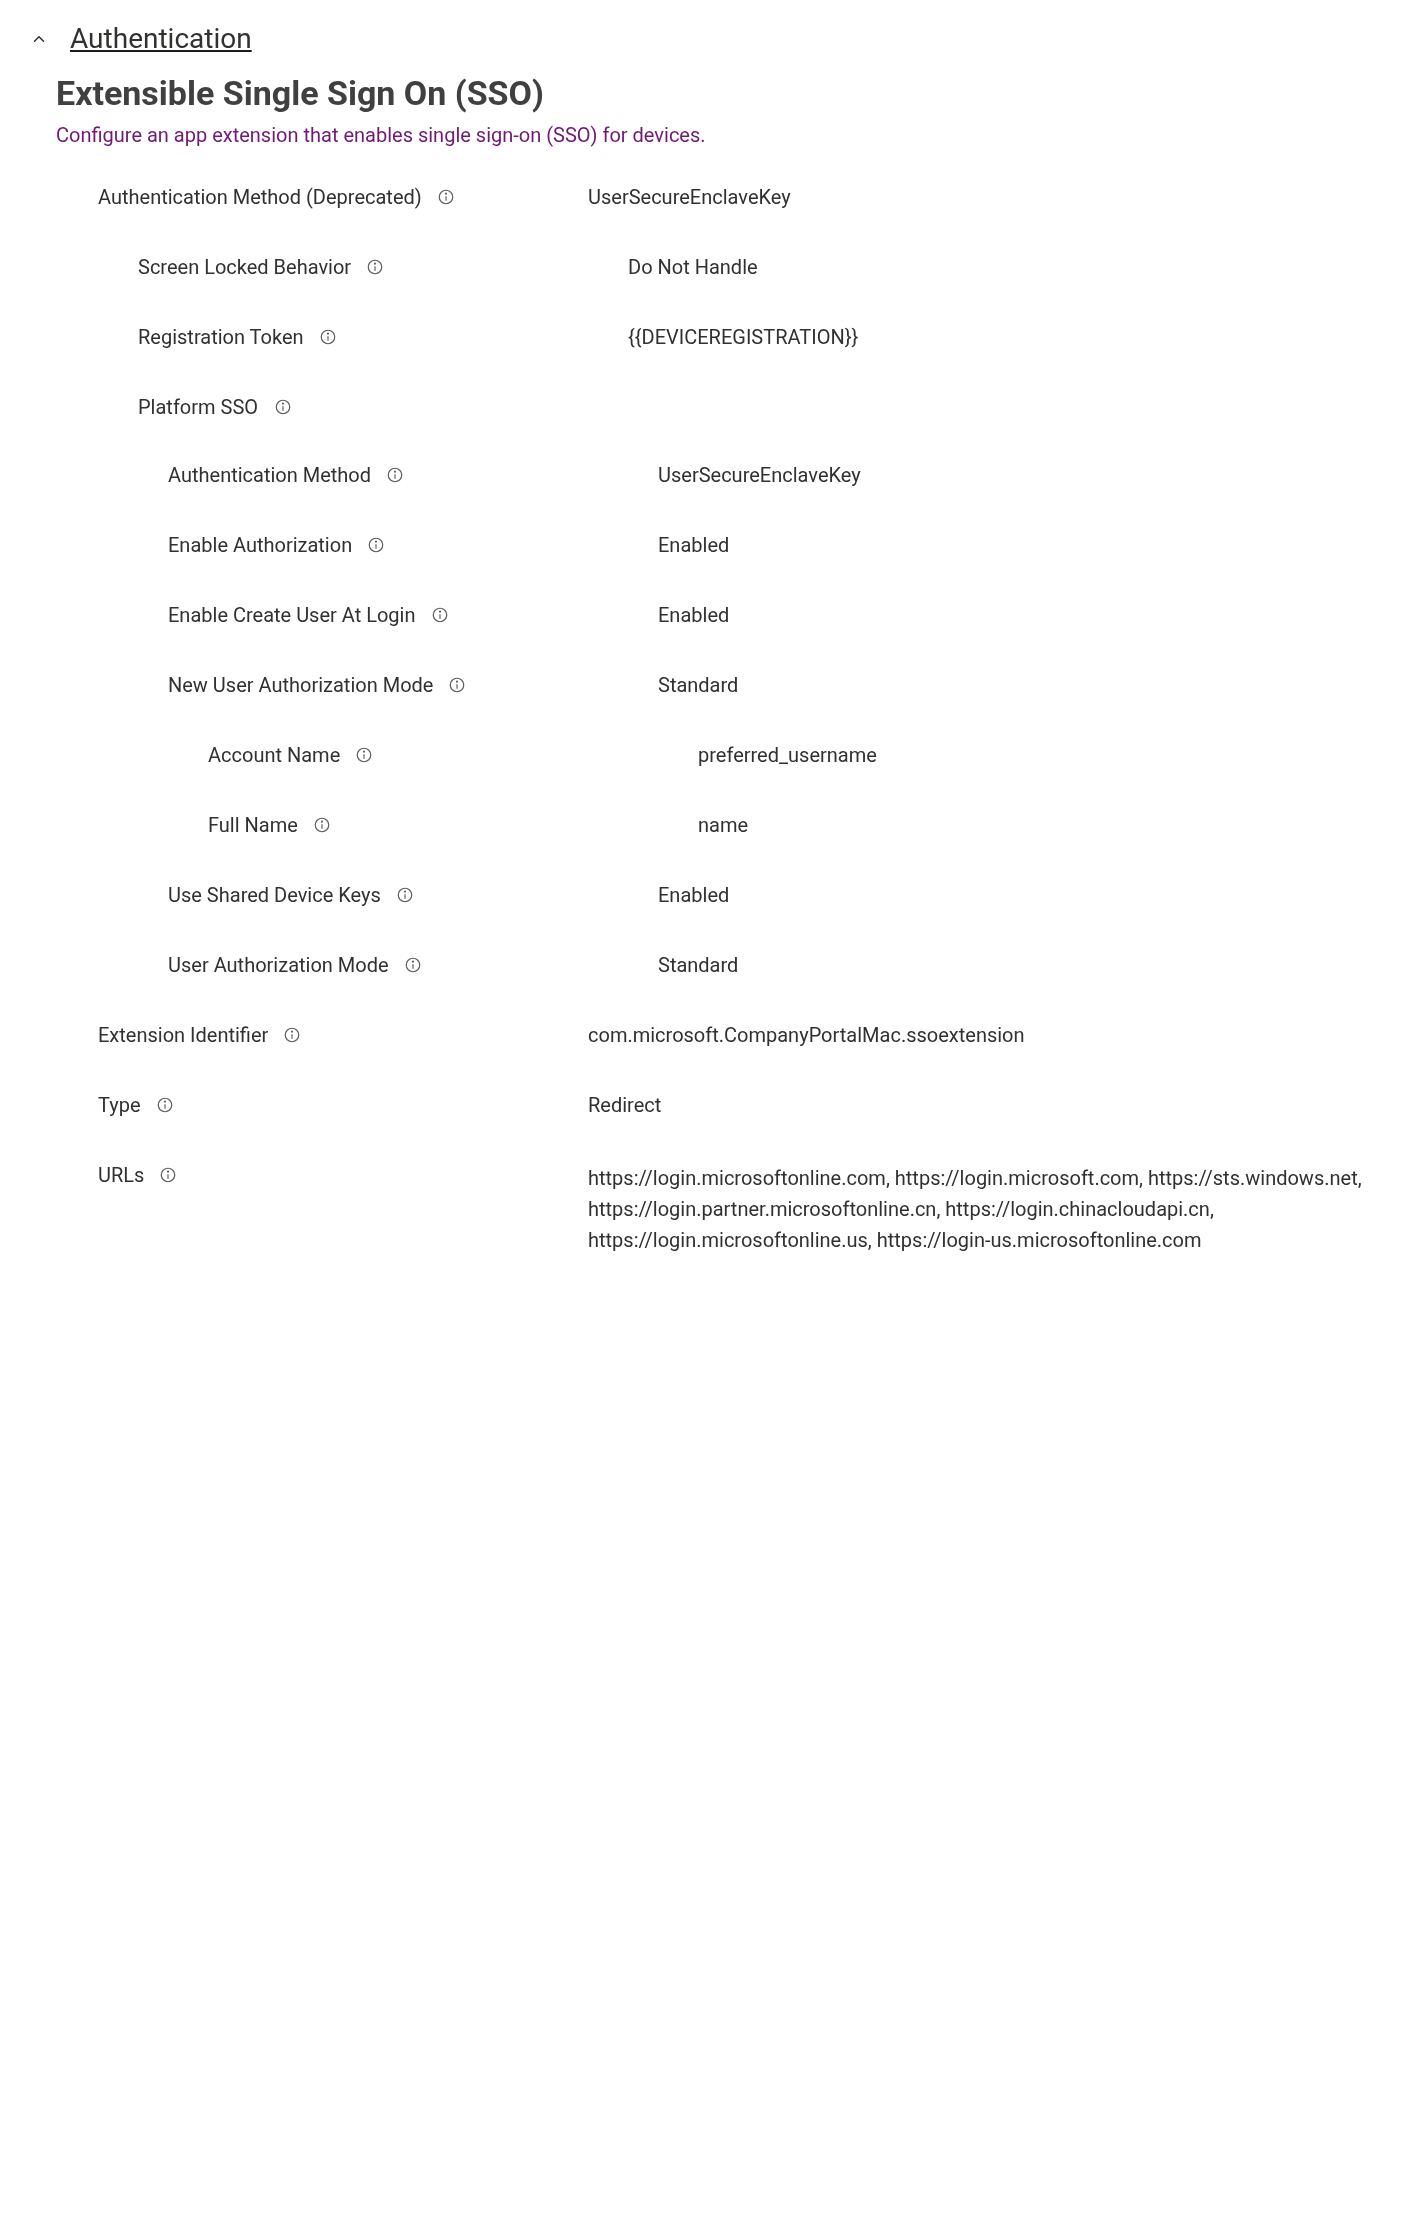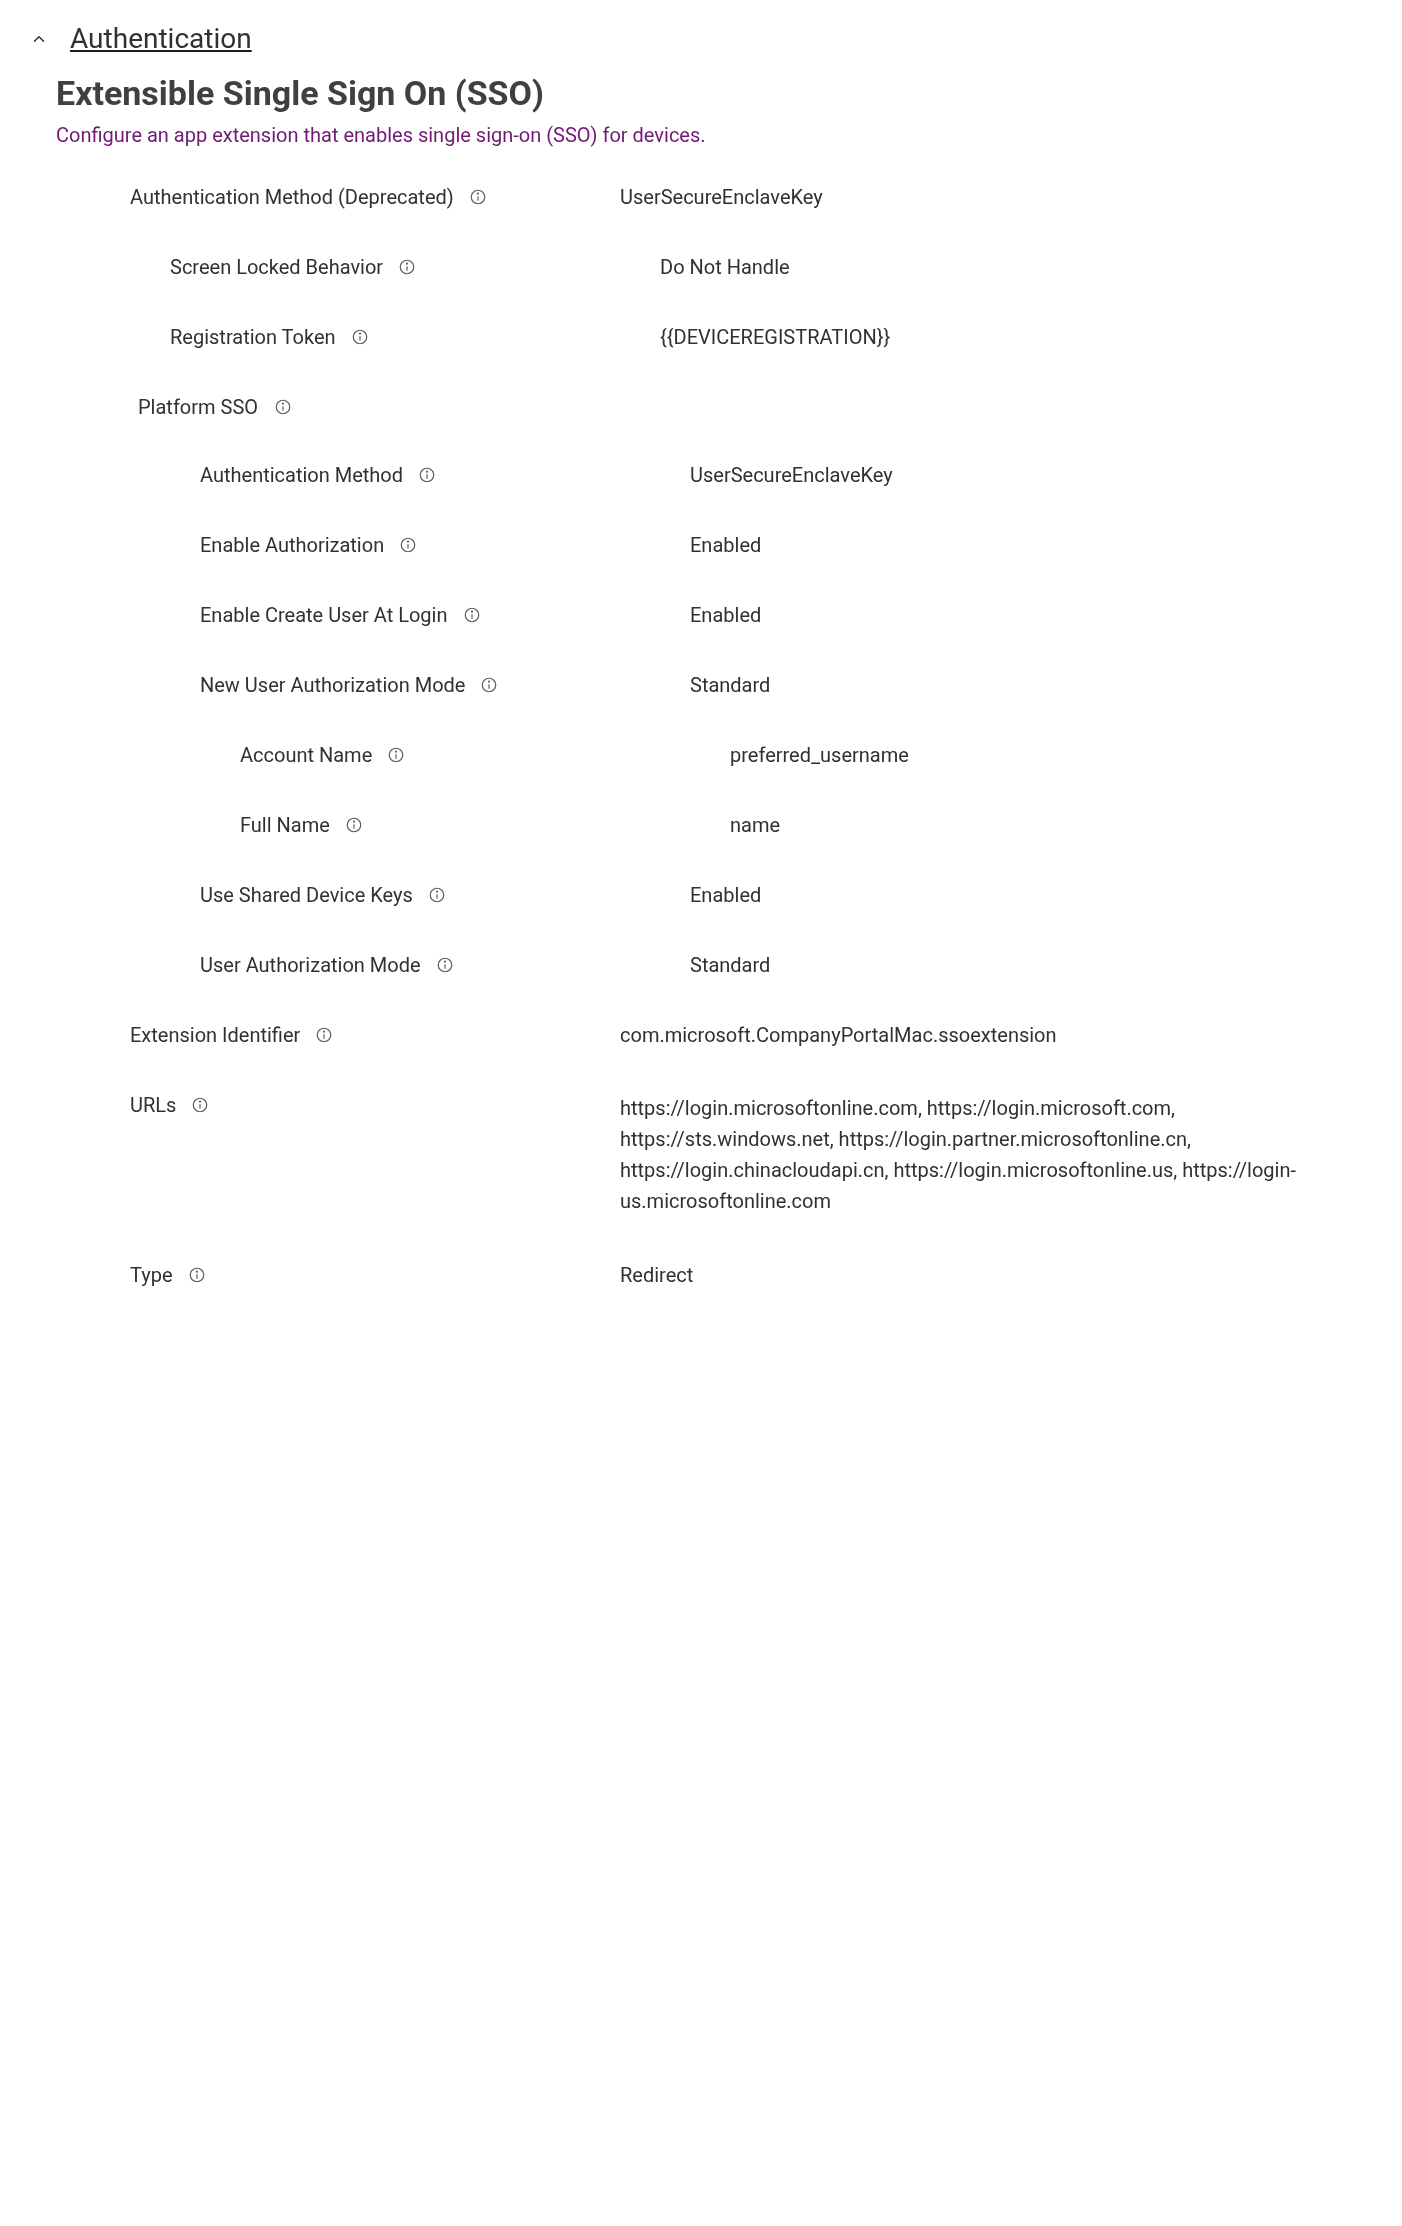--- a/index.html
+++ b/index.html
@@ -50,21 +50,20 @@
     margin-bottom: 46px;
   }
   .row .label {
     display: flex;
     align-items: center;
     gap: 15px;
     font-size: 20px;
     color: #323130;
     width: 490px;
     flex-shrink: 0;
-    margin-left: 32px;
   }
   .row .value {
     font-size: 20px;
     color: #323130;
     flex: 1;
   }
   .info-icon {
     width: 18px;
     height: 18px;
     display: inline-flex;
@@ -285,39 +284,39 @@
             <line x1="12" y1="11" x2="12" y2="17"></line>
             <circle cx="12" cy="7.5" r="0.6" fill="#605e5c"></circle>
           </svg>
       </span>
     </div>
     <div class="value">com.microsoft.CompanyPortalMac.ssoextension</div>
   </div>
 
   <div class="row ind-1">
     <div class="label">
+      <span>Type</span>
+      <span class="info-icon">
+        <svg viewBox="0 0 24 24" fill="none" stroke="#605e5c" stroke-width="1.6">
+            <circle cx="12" cy="12" r="9"></circle>
+            <line x1="12" y1="11" x2="12" y2="17"></line>
+            <circle cx="12" cy="7.5" r="0.6" fill="#605e5c"></circle>
+          </svg>
+      </span>
+    </div>
+    <div class="value">Redirect</div>
+  </div>
+
+  <div class="row ind-1">
+    <div class="label">
       <span>URLs</span>
       <span class="info-icon">
         <svg viewBox="0 0 24 24" fill="none" stroke="#605e5c" stroke-width="1.6">
             <circle cx="12" cy="12" r="9"></circle>
             <line x1="12" y1="11" x2="12" y2="17"></line>
             <circle cx="12" cy="7.5" r="0.6" fill="#605e5c"></circle>
           </svg>
       </span>
     </div>
     <div class="value urls-value">https://login.microsoftonline.com, https://login.microsoft.com, https://sts.windows.net, https://login.partner.microsoftonline.cn, https://login.chinacloudapi.cn, https://login.microsoftonline.us, https://login-us.microsoftonline.com</div>
   </div>
 
-  <div class="row ind-1">
-    <div class="label">
-      <span>Type</span>
-      <span class="info-icon">
-        <svg viewBox="0 0 24 24" fill="none" stroke="#605e5c" stroke-width="1.6">
-            <circle cx="12" cy="12" r="9"></circle>
-            <line x1="12" y1="11" x2="12" y2="17"></line>
-            <circle cx="12" cy="7.5" r="0.6" fill="#605e5c"></circle>
-          </svg>
-      </span>
-    </div>
-    <div class="value">Redirect</div>
-  </div>
-
 </div>
 
 </body></html>

